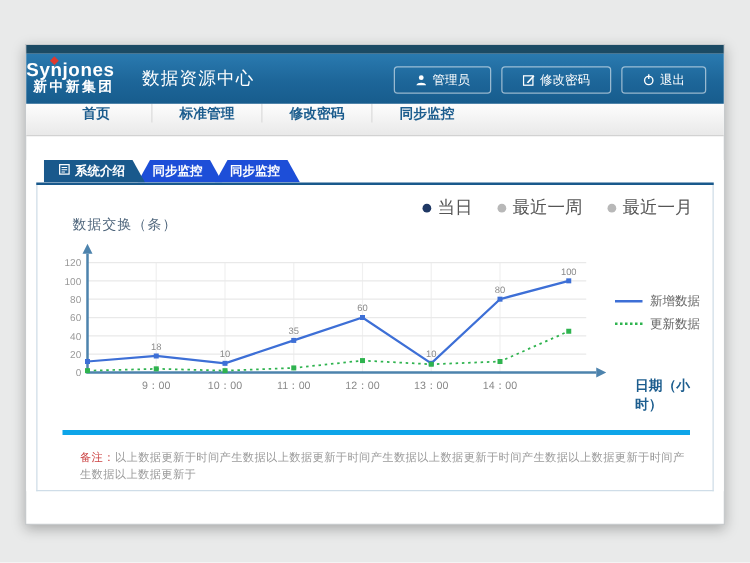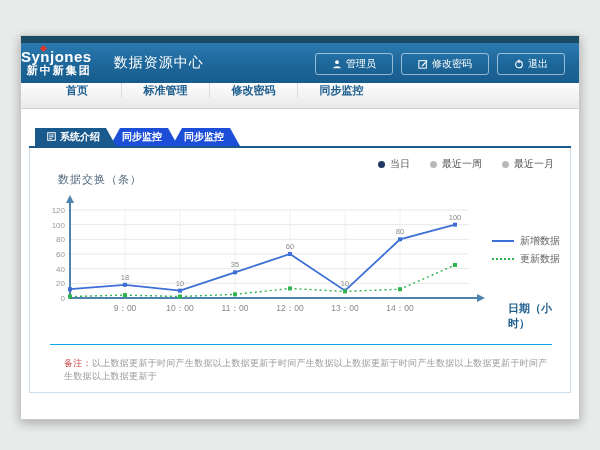--- a/index.html
+++ b/index.html
@@ -35,35 +35,35 @@
   .tab { display:flex; align-items:center; gap:4px; color:#fff; font-size:10px; font-weight:bold;
          padding:0 16px 0 12px; cursor:pointer; }
   .tab.active { background:#19598c; clip-path:polygon(0 0,calc(100% - 10px) 0,100% 100%,0 100%); z-index:2; }
   .tab.inactive { background:#1d4ed8; clip-path:polygon(10px 0,calc(100% - 10px) 0,100% 100%,0 100%);
                   margin-left:-6px; z-index:1; }
   .tabline { height:2px; background:#19598c; margin:0 8px; }
 
   .panel { margin:0 8px; height:245px; border:1px solid #cfdde8; border-top:none; position:relative; background:#fff; }
 
   .radios { position:absolute; top:9px; right:16px; display:flex; gap:20px; }
-  .radio { display:flex; align-items:center; gap:5px; font-size:10px; color:#555; cursor:pointer; }
+  .radio { display:flex; align-items:center; gap:5px; font-size:14px; color:#555; cursor:pointer; }
   .dot { width:7px; height:7px; border-radius:50%; background:#b8b8b8; }
   .dot.sel { background:#1f3864; }
 
   .ylabel { position:absolute; top:24px; left:28px; font-size:11px; font-weight:normal; color:#50677d; letter-spacing:1px; }
   .chart-svg { position:absolute; top:46px; left:2px; }
   .xlabel { position:absolute; top:153px; left:478px; font-size:11px; font-weight:bold; color:#1c5d8e; }
 
   .legend { position:absolute; left:462px; top:84px; }
   .lg-item { display:flex; align-items:center; gap:6px; height:18px; font-size:10px; color:#666; cursor:pointer; }
   .lg-line { width:22px; height:0; }
   .lg-line.solid { border-top:2px solid #3d6fd6; }
   .lg-line.dotted { border-top:2px dotted #2fb34f; }
 
-  .note { position:absolute; left:20px; right:18px; top:196px; border-top:1px solid #0ea5e9;
+  .note { position:absolute; left:20px; right:18px; top:196px; border-top:4px solid #0ea5e9;
           padding:12px 0 0 14px; font-size:9px; color:#9a9a9a; letter-spacing:.3px; }
   .note-label { color:#cc4444; }
 </style>
 </head>
 <body>
 
 <div class="window">
   <div class="topstrip"></div>
 
   <header>

